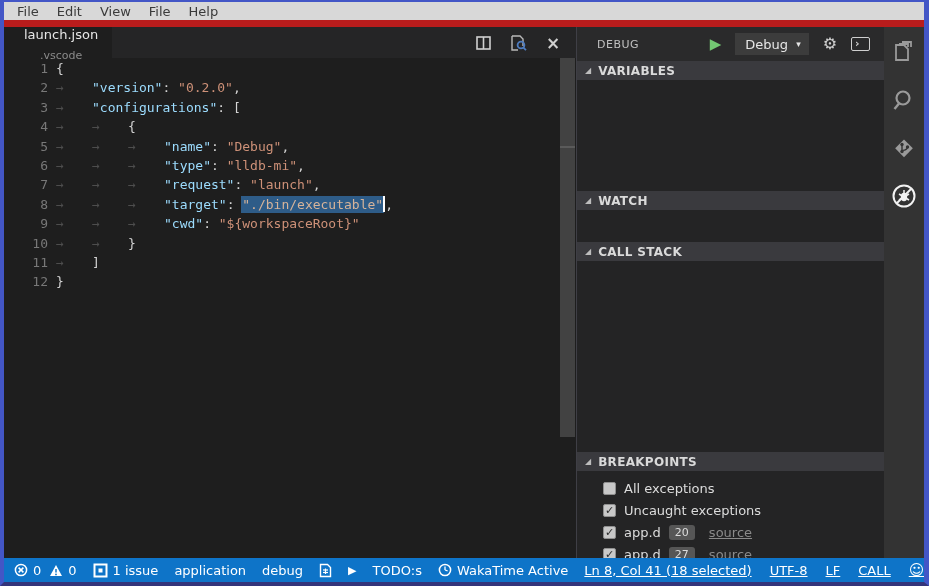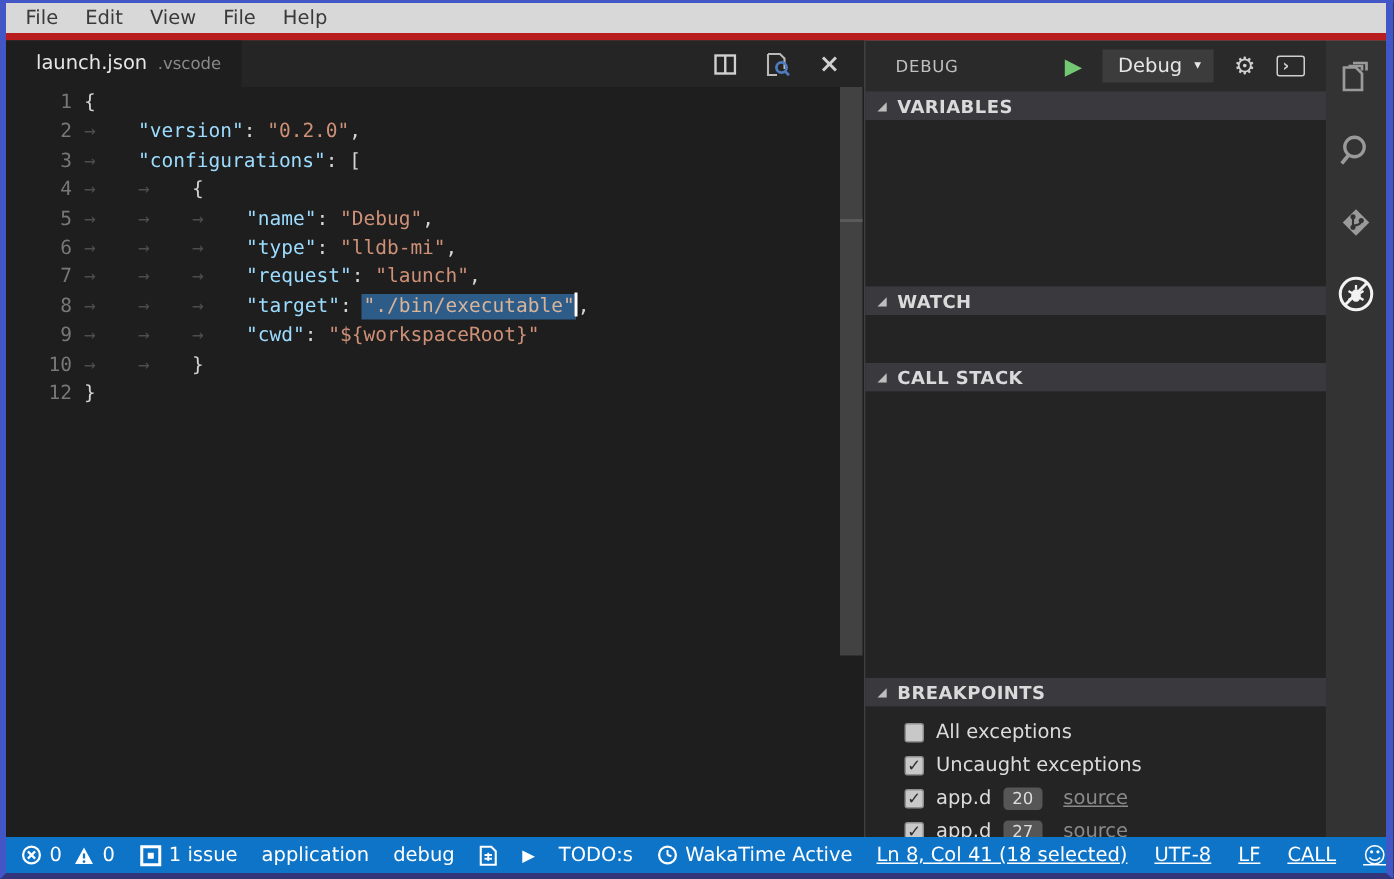--- a/index.html
+++ b/index.html
@@ -5,28 +5,28 @@
   * { margin:0; padding:0; box-sizing:border-box; }
   body { background:#000; font-family:"DejaVu Sans", sans-serif; }
   .window{
     position:relative; width:929px; height:586px;
     border-style:solid; border-width:2px 5px 4px 4px;
     border-color:#4356c6 #4356c6 #34347a #4356c6;
     background:#1e1e1e; display:flex; flex-direction:column; overflow:hidden;
   }
   
   .menubar{ height:25px; background:#d8d8d8; display:flex; align-items:center;
-    padding-left:4px; border-bottom:5px solid #b91c1c; flex:0 0 auto;}
+    padding-left:4px; border-bottom:7px solid #b91c1c; flex:0 0 auto;}
   .menu-item{ color:#3a3a3a; font-size:13px; padding:3px 9px; cursor:default;}
   
   .main{ flex:1 1 auto; display:flex; min-height:0;}
   
   .editor-group{ width:572px; display:flex; flex-direction:column; background:#1e1e1e;}
   .tabbar{ height:31px; background:#252526; display:flex; align-items:center; flex:0 0 auto;}
-  .tab{ display:flex; align-items:baseline; gap:7px; padding:0 14px 0 20px; height:100%; align-items:center; background:#1e1e1e;}
+  .tab{ display:flex; align-items:baseline; gap:7px; padding:0 14px 0 20px; height:100%; align-items:center; background:#1e1e1e;flex-direction:column;}
   .tab-title{ color:#e6e6e6; font-size:13px;}
   .tab-detail{ color:#8a8a8a; font-size:11px;}
   .tab-actions{ margin-left:auto; display:flex; align-items:center; gap:17px; padding-right:14px;}
   .tab-actions .abtn{ display:flex; align-items:center; justify-content:center; width:18px; height:18px; cursor:pointer;}
   .close-x{ color:#d0d0d0; font-size:17px; font-weight:bold; line-height:14px;}
   
   .editor{ position:relative; flex:1 1 auto; overflow:hidden; padding-top:1px;
     font-family:"DejaVu Sans Mono", monospace; font-size:13px; line-height:19.4px;}
   .line{ display:flex; white-space:pre;}
   .ln{ width:44px; text-align:right; color:#787878; flex:0 0 auto; margin-right:8px; user-select:none;}
@@ -126,20 +126,21 @@
             <div class="line"><span class="ln">1</span><span class="codetext"><span class="p">{</span></span></div>
             <div class="line"><span class="ln">2</span><span class="codetext"><span class="t">→</span><span class="k">"version"</span><span class="p">: </span><span class="s">"0.2.0"</span><span class="p">,</span></span></div>
             <div class="line"><span class="ln">3</span><span class="codetext"><span class="t">→</span><span class="k">"configurations"</span><span class="p">: </span><span class="p">[</span></span></div>
             <div class="line"><span class="ln">4</span><span class="codetext"><span class="t">→</span><span class="t">→</span><span class="p">{</span></span></div>
             <div class="line"><span class="ln">5</span><span class="codetext"><span class="t">→</span><span class="t">→</span><span class="t">→</span><span class="k">"name"</span><span class="p">: </span><span class="s">"Debug"</span><span class="p">,</span></span></div>
             <div class="line"><span class="ln">6</span><span class="codetext"><span class="t">→</span><span class="t">→</span><span class="t">→</span><span class="k">"type"</span><span class="p">: </span><span class="s">"lldb-mi"</span><span class="p">,</span></span></div>
             <div class="line"><span class="ln">7</span><span class="codetext"><span class="t">→</span><span class="t">→</span><span class="t">→</span><span class="k">"request"</span><span class="p">: </span><span class="s">"launch"</span><span class="p">,</span></span></div>
             <div class="line"><span class="ln">8</span><span class="codetext"><span class="t">→</span><span class="t">→</span><span class="t">→</span><span class="k">"target"</span><span class="p">: </span><span class="sel">"./bin/executable"</span><span class="cur"></span><span class="p">,</span></span></div>
             <div class="line"><span class="ln">9</span><span class="codetext"><span class="t">→</span><span class="t">→</span><span class="t">→</span><span class="k">"cwd"</span><span class="p">: </span><span class="s">"${workspaceRoot}"</span></span></div>
             <div class="line"><span class="ln">10</span><span class="codetext"><span class="t">→</span><span class="t">→</span><span class="p">}</span></span></div>
+            <div class="line"><span class="ln">11</span><span class="codetext"><span class="t">→</span><span class="p">]</span></span></div>
             <div class="line"><span class="ln">12</span><span class="codetext"><span class="p">}</span></span></div>
           </div>
         <div class="scrollbar"></div>
       </div>
     </div>
 
     <div class="sidebar">
       <div class="sb-toolbar">
         <span class="sb-title">DEBUG</span>
         <span class="play">▶</span>

